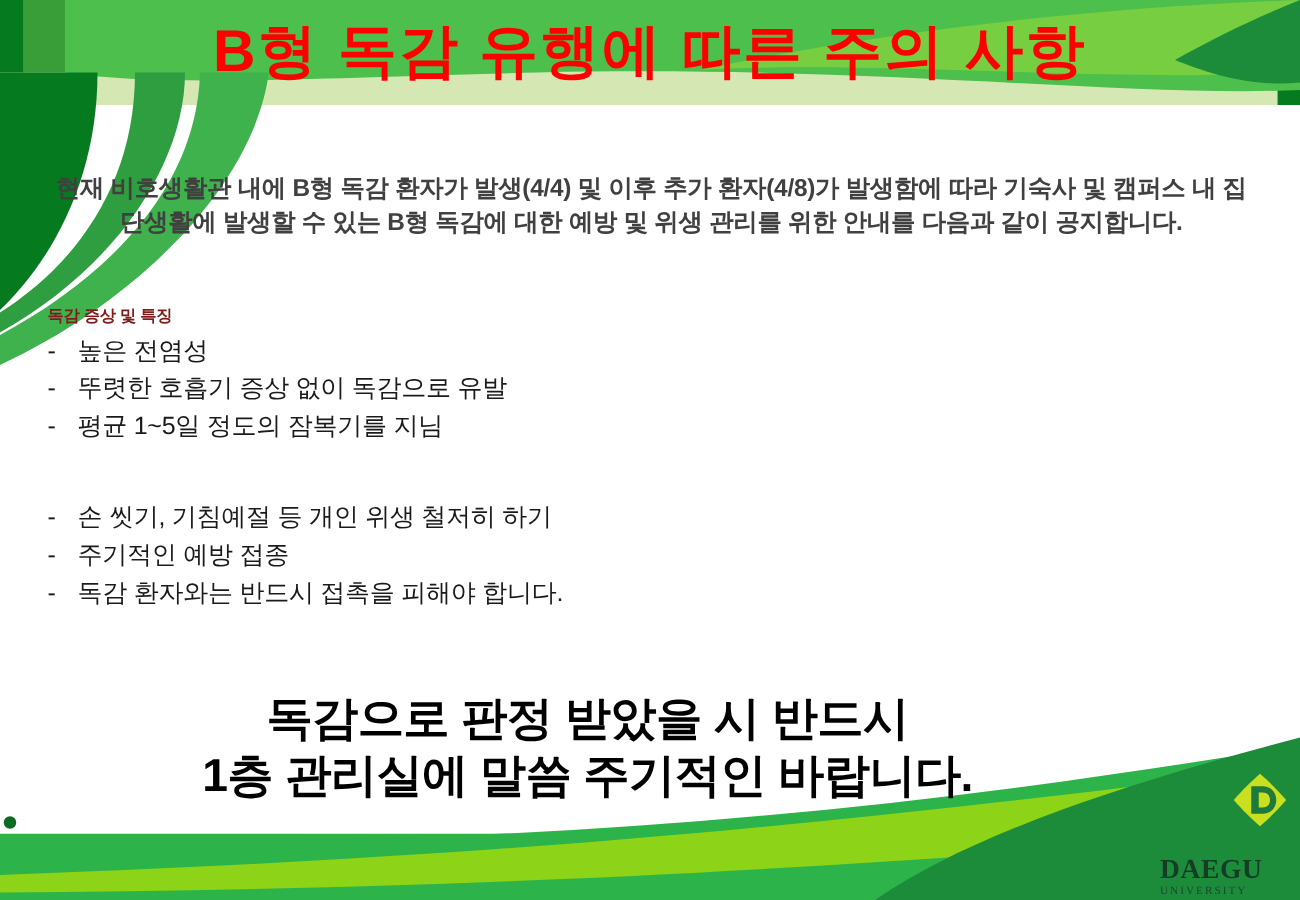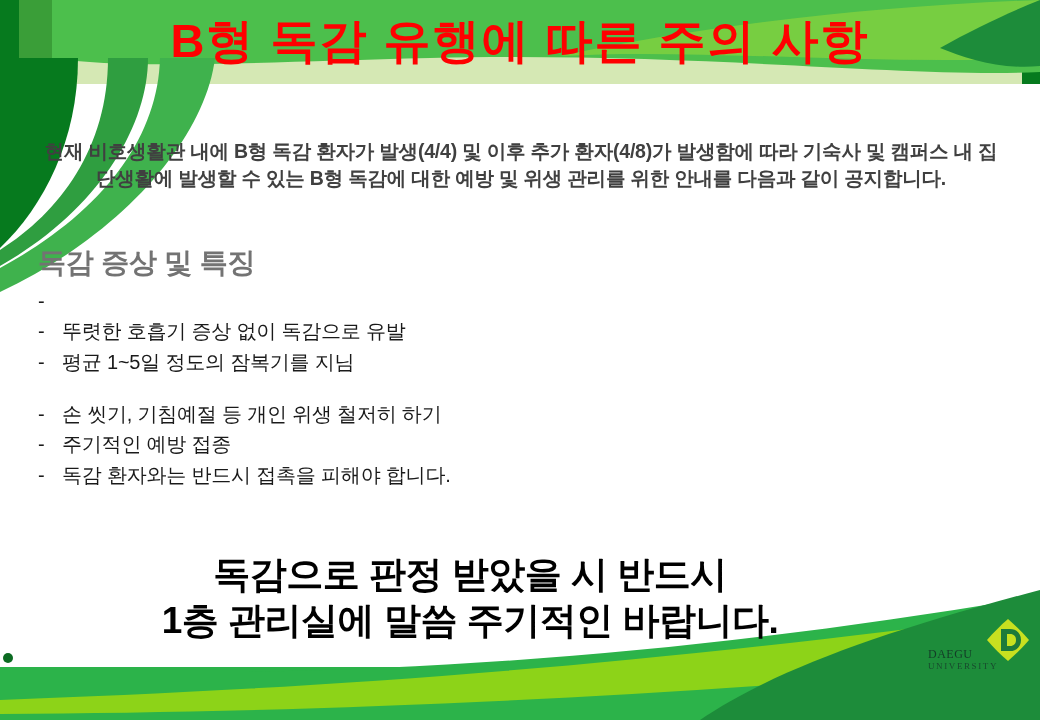--- a/index.html
+++ b/index.html
@@ -66,23 +66,23 @@
   
   .section {
     position: absolute;
     left: 38px;
     width: 720px;
   }
   #section-symptoms { top: 244px; }
   #section-prevention { top: 399px; }
 
   .section-heading {
-    font-size: 28px;
-    font-weight: bold;
-    color: #737373;
+    font-size: 13px;
+    font-weight: bold;
+    color: #7f1d1d;
     line-height: 1.35;
     margin: 0 0 4px 0;
     letter-spacing: -0.2px;
   }
   .bullet-list {
     list-style: none;
     margin: 0;
     padding: 0;
   }
   .bullet-item {
@@ -133,26 +133,27 @@
     height: 44px;
   }
   #logo-text {
     position: absolute;
     left: 0;
     top: 30px;
     width: 76px;
     text-align: left;
   }
   #logo-name {
-    font-size: 12px;
-    font-weight: normal;
+    font-size: 22px;
+    font-weight: bold;
     color: #143c28;
     letter-spacing: 0.5px;
     line-height: 1;
     font-family: "Liberation Serif", "DejaVu Serif", serif;
+    margin-top: 36px;
   }
   #logo-sub {
     font-size: 9px;
     color: #184a2e;
     letter-spacing: 1.6px;
     line-height: 1.2;
     margin-top: 1px;
     font-family: "Liberation Serif", "DejaVu Serif", serif;
   }
 </style>
@@ -200,20 +201,21 @@
     <h1 id="poster-title">B형 독감 유행에 따른 주의 사항</h1>
   </div>
 
   <p id="intro">현재 비호생활관 내에 B형 독감 환자가 발생(4/4) 및 이후 추가 환자(4/8)가 발생함에 따라 기숙사 및 캠퍼스 내 집단생활에 발생할 수 있는 B형 독감에 대한 예방 및 위생 관리를 위한 안내를 다음과 같이 공지합니다.</p>
 
   <div class="section" id="section-symptoms">
     <div class="section-heading">독감 증상 및 특징</div>
     <ul class="bullet-list">
       <li class="bullet-item">
         <span class="bullet-dash">-</span>
+        <span>높은 전염성</span>
       </li>
       <li class="bullet-item">
         <span class="bullet-dash">-</span>
         <span>뚜렷한 호흡기 증상 없이 독감으로 유발</span>
       </li>
       <li class="bullet-item">
         <span class="bullet-dash">-</span>
         <span>평균 1~5일 정도의 잠복기를 지님</span>
       </li>
     </ul>

